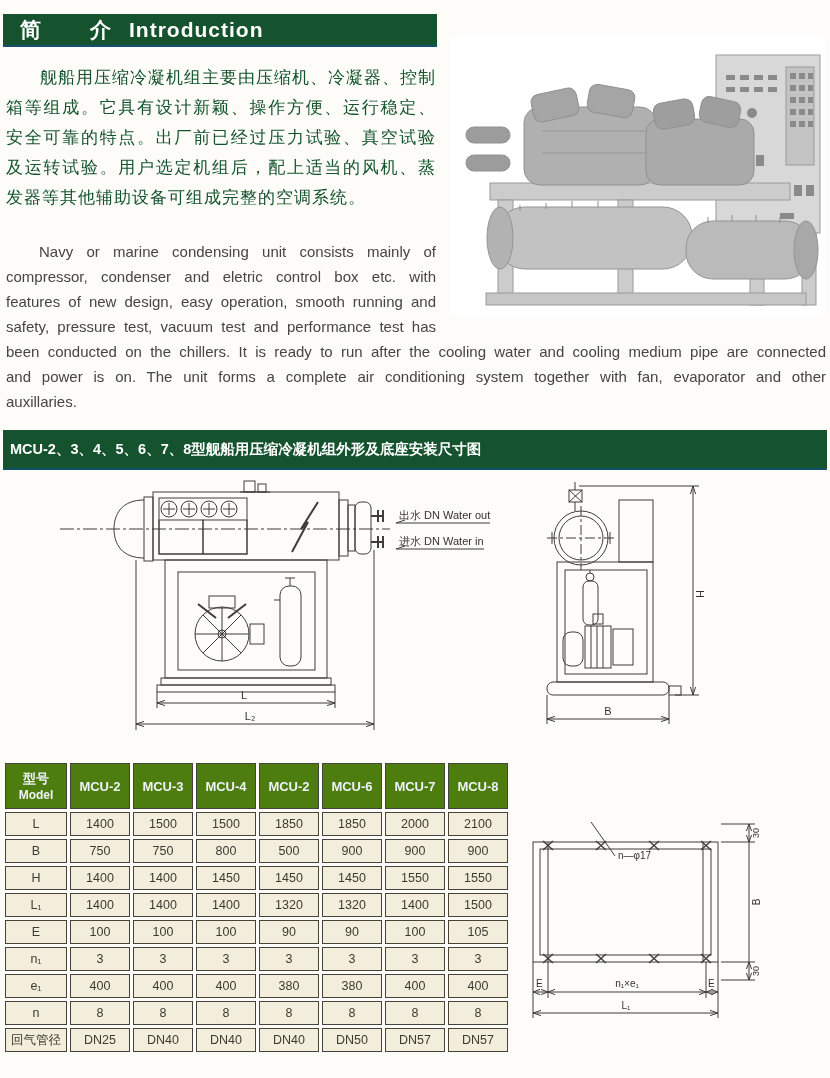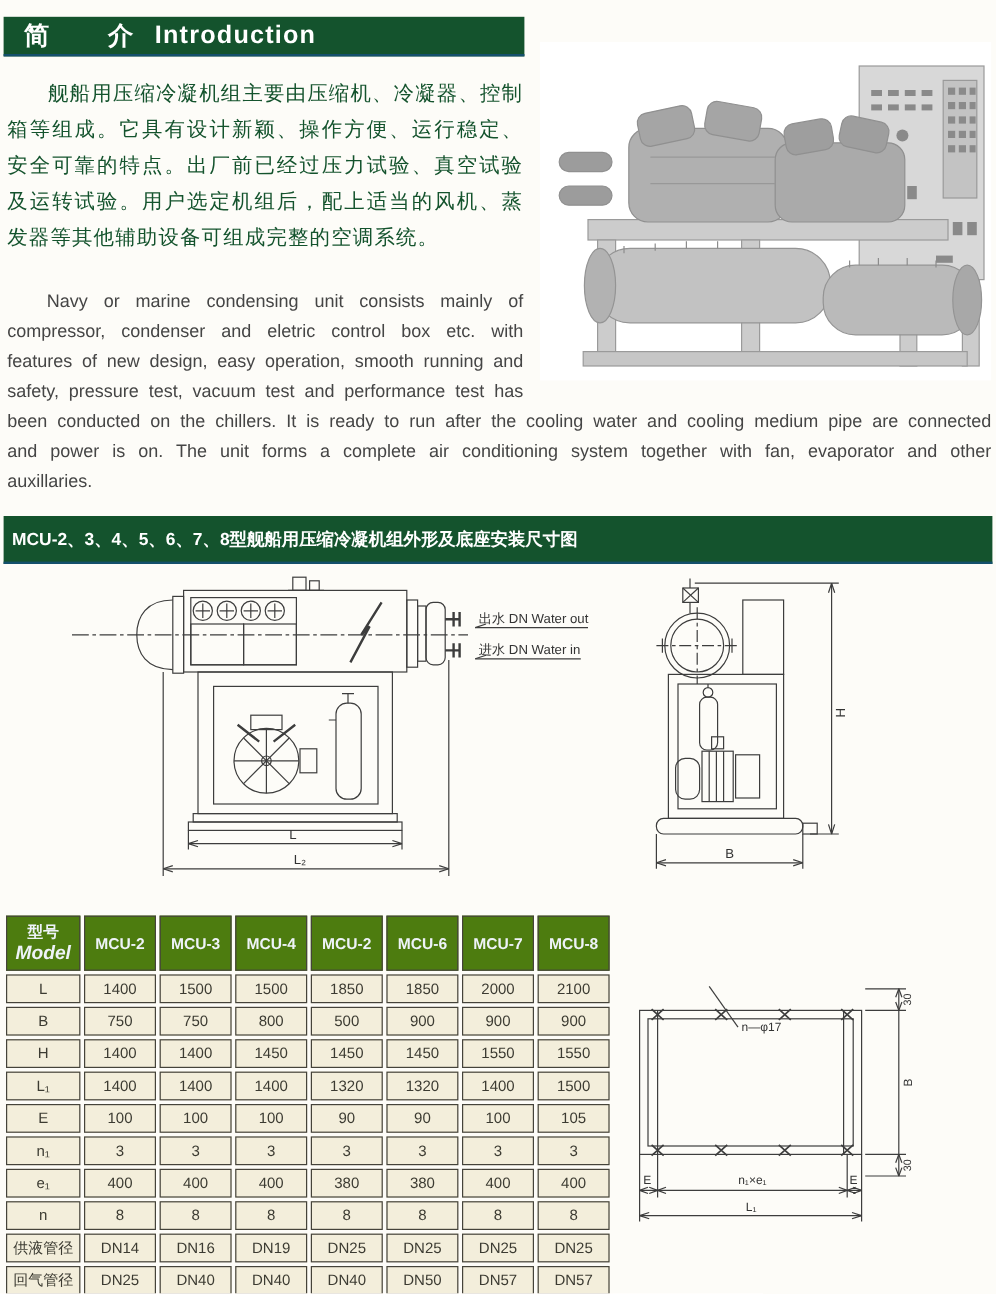--- a/index.html
+++ b/index.html
@@ -27,21 +27,21 @@
   .svg-abs{position:absolute;}
   svg text{fill:#333;font-family:"Liberation Sans","DejaVu Sans",sans-serif;}
   
   .bottom{position:relative;height:352px;}
   table.dim{border-collapse:separate;border-spacing:3px;position:absolute;left:2px;top:6px;
             background:#fdfcf8;}
   table.dim th,table.dim td{
     border:1px solid #45433a;text-align:center;vertical-align:middle;
     font-size:12.5px;color:#3c3b32;background:#f3eedb;height:22px;min-width:54px;padding:0 2px;}
   table.dim th{background:#4d7c0f;color:#eef3f8;height:44px;font-size:13px;font-weight:bold;margin-left:28px;}
-  table.dim th .sub{font-size:16px;font-weight:bold;font-style:italic;}
+  table.dim th .sub{font-size:12px;font-weight:bold;}
   table.dim td.row-label{min-width:56px;font-size:12.5px;}
   .base-svg{position:absolute;left:503px;top:56px;}
 </style>
 </head>
 <body>
 
 <div class="page">
 
   <div class="banner banner1">
     <span class="zh">简　介</span>
@@ -363,30 +363,20 @@
             <td class="row-label">n</td>
             <td>8</td>
             <td>8</td>
             <td>8</td>
             <td>8</td>
             <td>8</td>
             <td>8</td>
             <td>8</td>
           </tr>
           <tr>
-            <td class="row-label">供液管径</td>
-            <td>DN14</td>
-            <td>DN16</td>
-            <td>DN19</td>
-            <td>DN25</td>
-            <td>DN25</td>
-            <td>DN25</td>
-            <td>DN25</td>
-          </tr>
-          <tr>
             <td class="row-label">回气管径</td>
             <td>DN25</td>
             <td>DN40</td>
             <td>DN40</td>
             <td>DN40</td>
             <td>DN50</td>
             <td>DN57</td>
             <td>DN57</td>
           </tr>
         </tbody>

